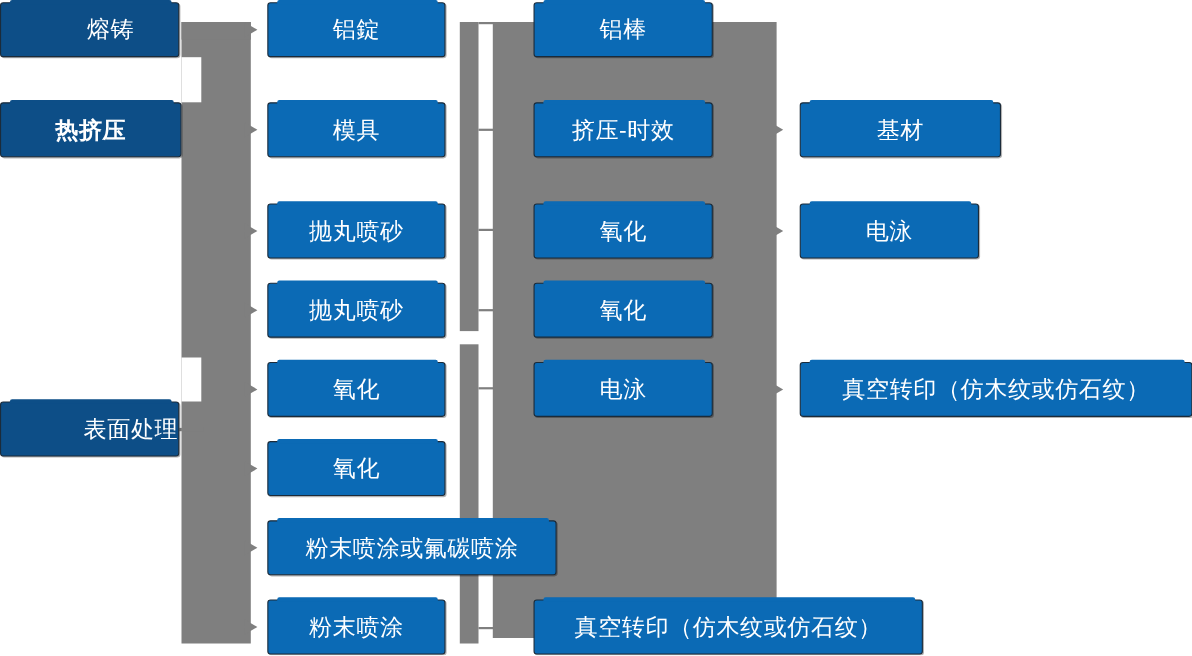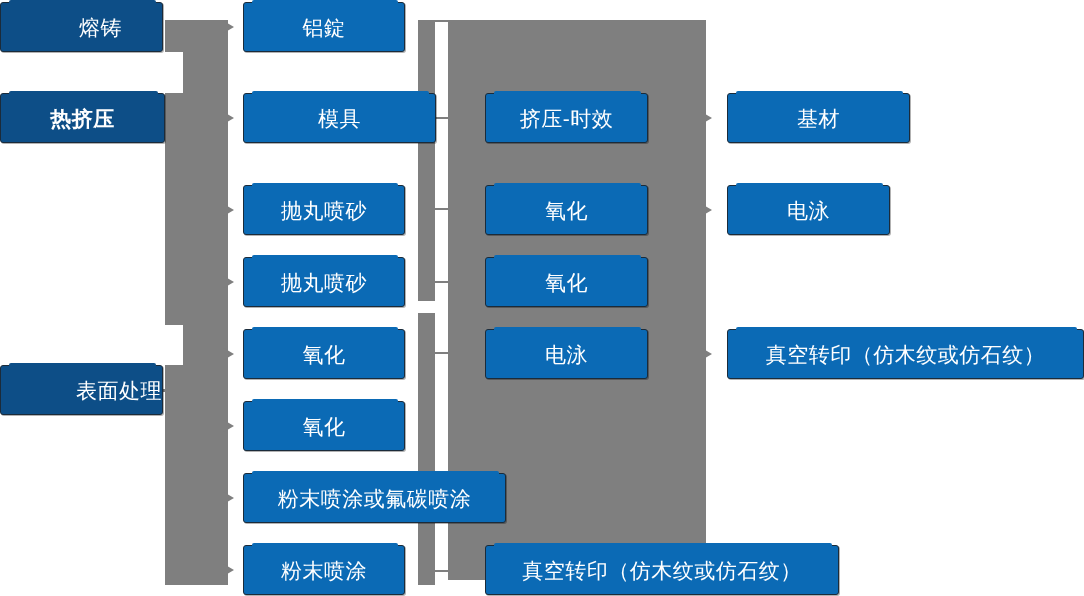--- a/index.html
+++ b/index.html
@@ -123,21 +123,21 @@
   <div class="box dark" style="left:0px; top:93px; width:165px; height:50px;font-weight:bold;">
     <span>热挤压</span>
   </div>
   <div class="box dark" style="left:0px; top:365px; width:163px; height:50px;justify-content:flex-end;">
     <span>表面处理</span>
   </div>
 
   <div class="box light" style="left:243px; top:2px; width:162px; height:50px;">
     <span>铝錠</span>
   </div>
-  <div class="box light" style="left:243px; top:93px; width:193px; height:50px;">
+  <div class="box light" style="left:243px; top:93px; width:162px; height:50px;">
     <span>模具</span>
   </div>
   <div class="box light" style="left:243px; top:185px; width:162px; height:50px;">
     <span>抛丸喷砂</span>
   </div>
   <div class="box light" style="left:243px; top:257px; width:162px; height:50px;">
     <span>抛丸喷砂</span>
   </div>
   <div class="box light" style="left:243px; top:329px; width:162px; height:50px;">
     <span>氧化</span>
@@ -145,20 +145,23 @@
   <div class="box light" style="left:243px; top:401px; width:162px; height:50px;">
     <span>氧化</span>
   </div>
   <div class="box light" style="left:243px; top:473px; width:263px; height:50px;">
     <span>粉末喷涂或氟碳喷涂</span>
   </div>
   <div class="box light" style="left:243px; top:545px; width:162px; height:50px;">
     <span>粉末喷涂</span>
   </div>
 
+  <div class="box light" style="left:485px; top:2px; width:163px; height:50px;">
+    <span>铝棒</span>
+  </div>
   <div class="box light" style="left:485px; top:93px; width:163px; height:50px;">
     <span>挤压-时效</span>
   </div>
   <div class="box light" style="left:485px; top:185px; width:163px; height:50px;">
     <span>氧化</span>
   </div>
   <div class="box light" style="left:485px; top:257px; width:163px; height:50px;">
     <span>氧化</span>
   </div>
   <div class="box light" style="left:485px; top:329px; width:163px; height:50px;">

